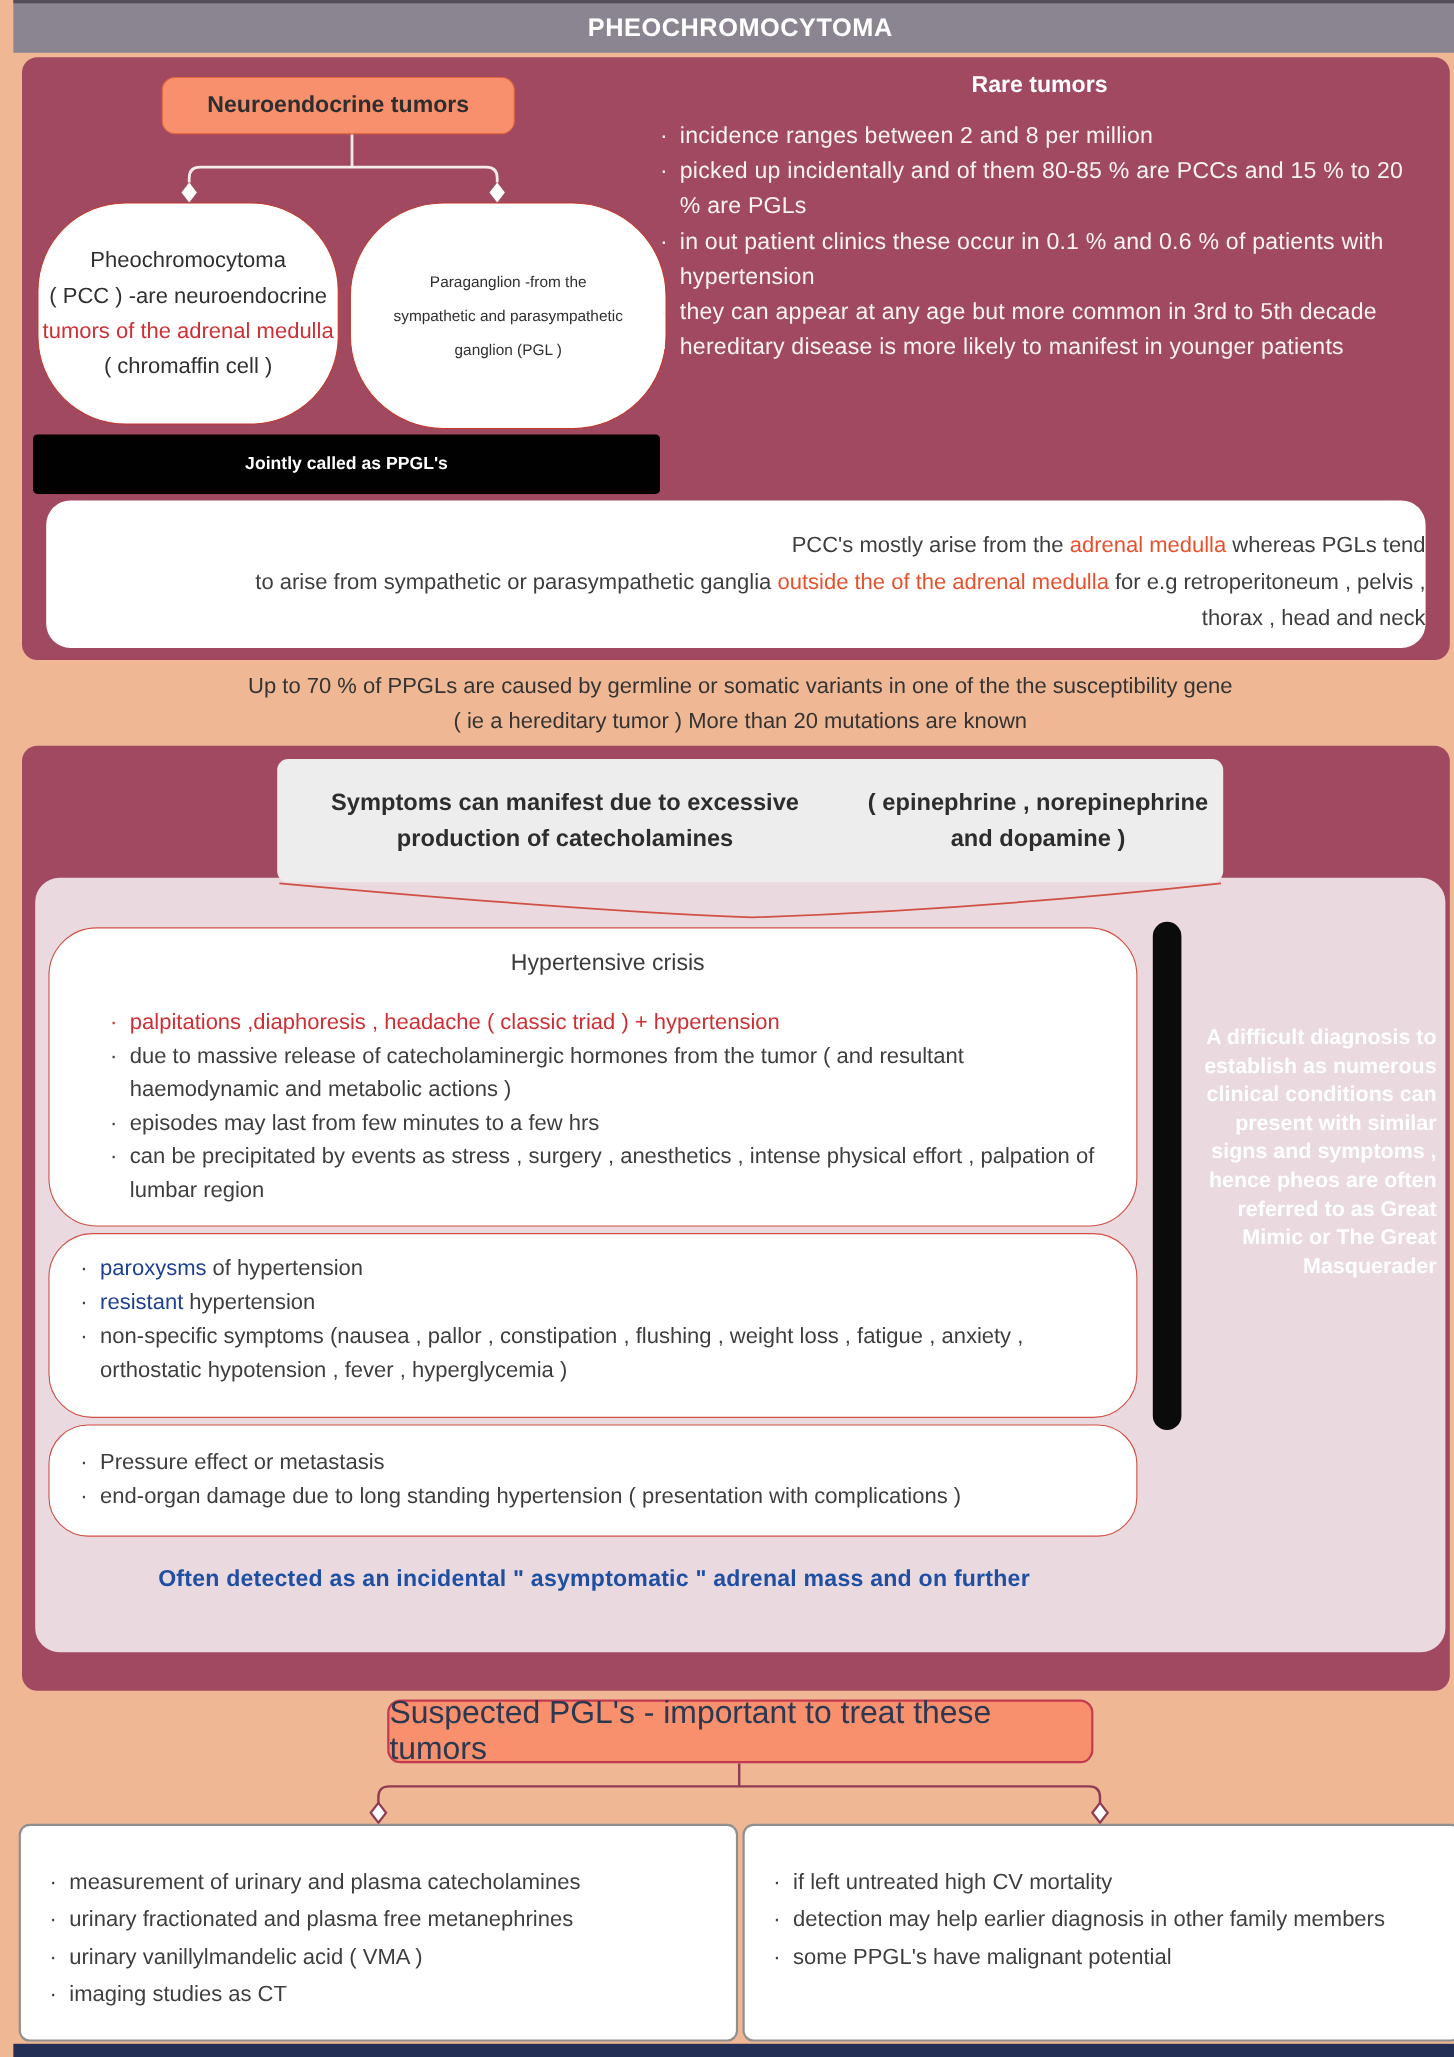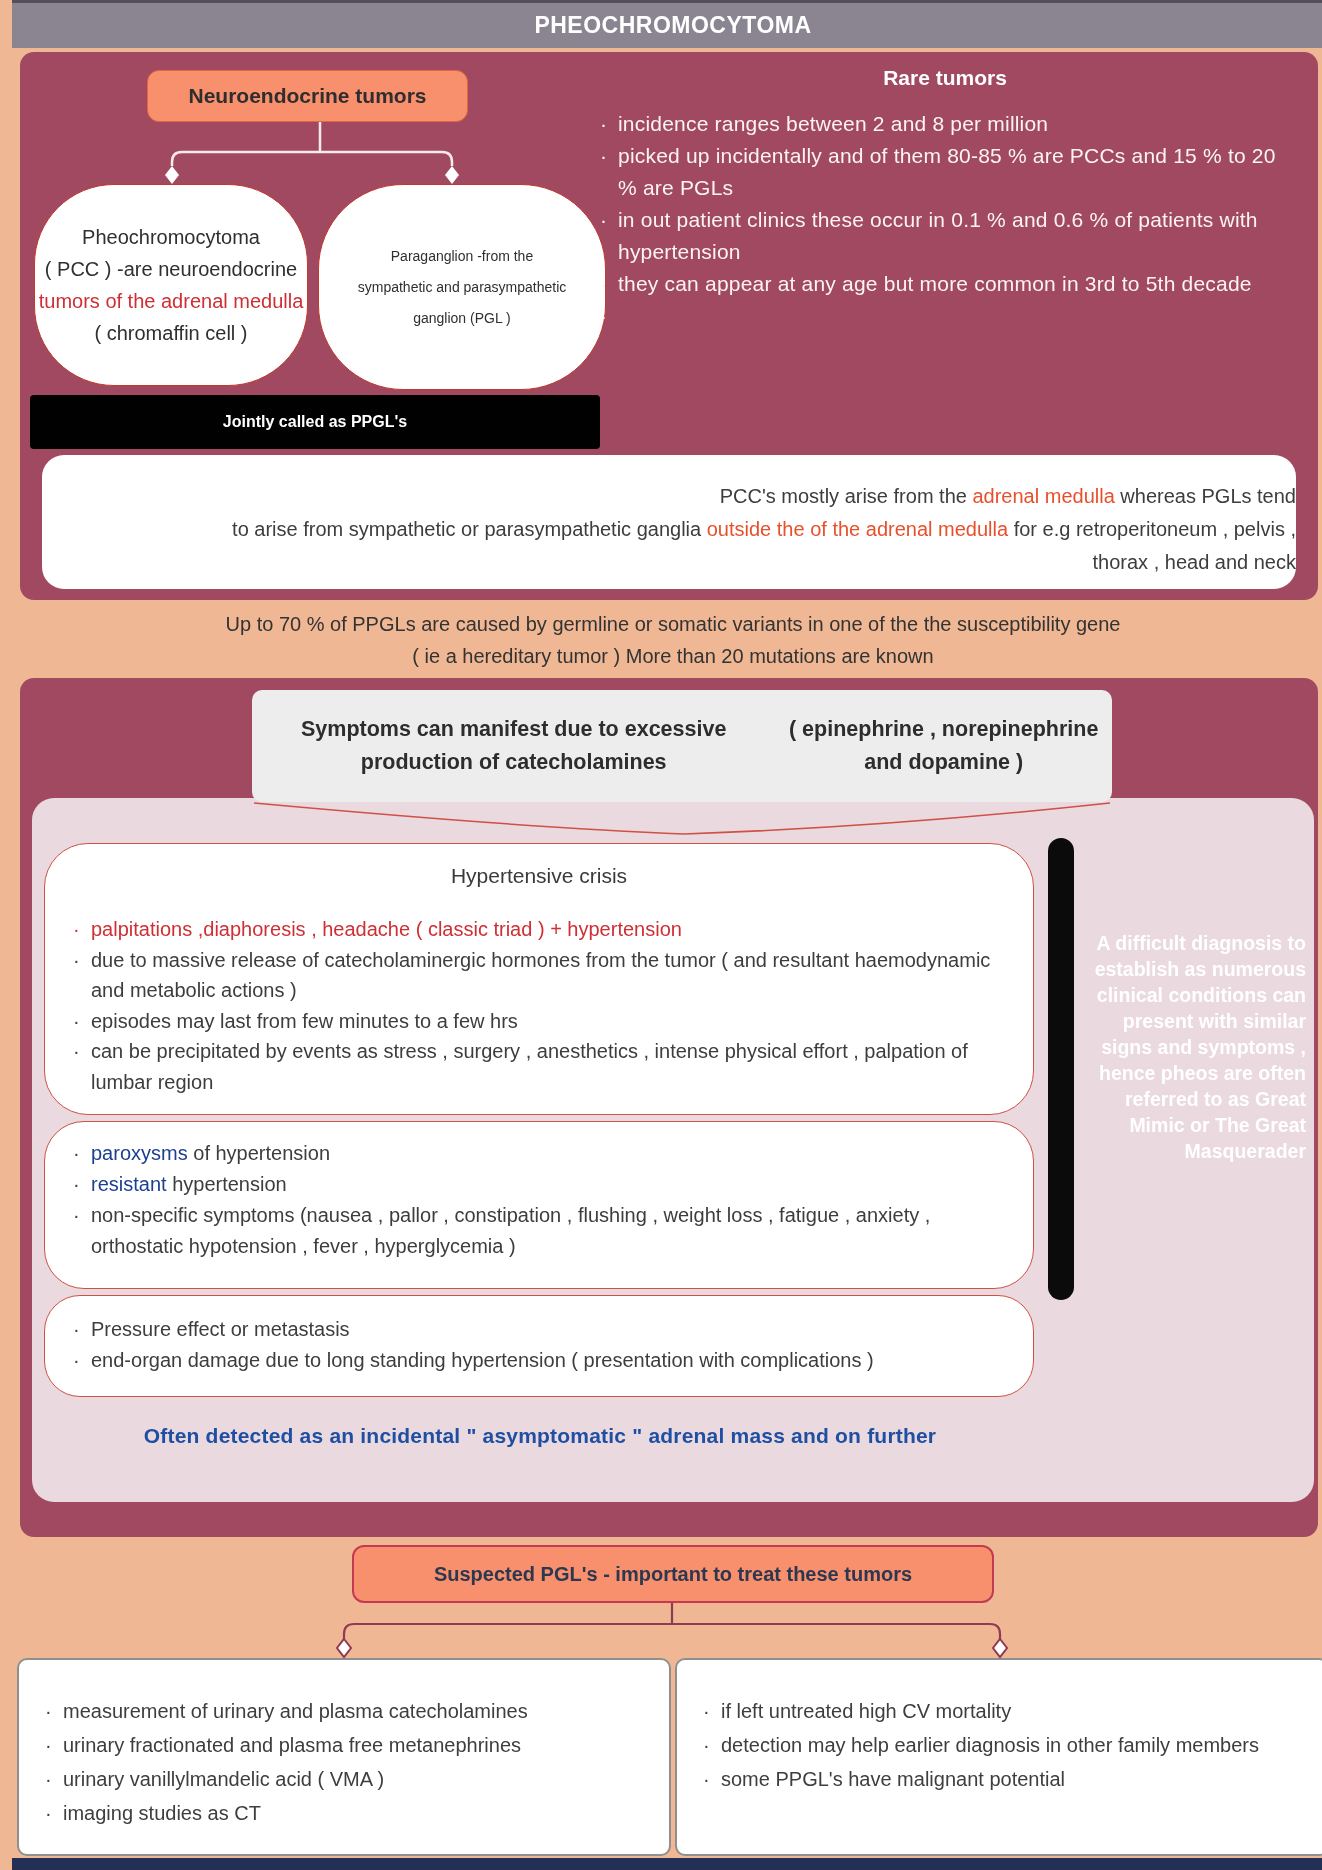--- a/index.html
+++ b/index.html
@@ -46,21 +46,21 @@
   
   .panel2 { position:absolute; left:8px; top:678px; width:1298px; height:859px; background:#a04961; border-radius:14px; }
   .pink-inner { position:absolute; left:12px; top:120px; width:1282px; height:704px; background:#ead9de; border-radius:22px; }
 
   .banner { position:absolute; left:232px; top:12px; width:860px; height:112px; background:#ededed; border-radius:10px;
             display:flex; flex-direction:row; align-items:center; justify-content:center; text-align:center;
             font-weight:bold; font-size:21.5px; line-height:33px; color:#2d2d2d; }
   .funnel { position:absolute; left:228px; top:122px; }
 
   .sym-box { position:absolute; left:24px; width:990px; background:#ffffff; border:1.5px solid #d05045; }
-  .sym-box1 { top:165px; height:272px; border-radius:44px; }
+  .sym-box1 { top:165px; height:272px; border-radius:44px;padding-left:27px; }
   .sym-box2 { top:443px; height:168px; border-radius:40px; }
   .sym-box3 { top:617px; height:102px; border-radius:36px; }
   .sym-title { text-align:center; font-size:21px; color:#3a3a3a; padding-top:20px; }
   .sym-list { padding:0 28px; font-size:20px; line-height:30.5px; color:#3d3d3d; }
   .sym-box1 .sym-list { margin-top:26px; }
   .sym-box2 .sym-list { margin-top:16px; line-height:31px; }
   .sym-box3 .sym-list { margin-top:18px; line-height:31px; }
   .li-red { color:#cf2f34; }
   .hl-blue { color:#1d3f92; }
 
@@ -68,21 +68,21 @@
 
   .side-note { position:absolute; left:1070px; top:252px; width:216px; text-align:right; color:#ffffff;
                font-weight:bold; font-size:19.5px; line-height:26px; }
 
   .blue-note { position:absolute; left:40px; top:742px; width:960px; text-align:center; color:#1e4fa3;
                font-weight:bold; font-size:21px; line-height:31px; letter-spacing:.2px; }
 
   
   .suspected { position:absolute; left:340px; top:1545px; width:642px; height:58px; background:#f88f6d;
                border:2px solid #c23b52; border-radius:12px; display:flex; align-items:center; justify-content:center;
-               font-weight:bold; font-size:20px; color:#2c3850; }
+               font-weight:normal; font-size:29px; color:#2c3850; }
   .tree2 { position:absolute; left:320px; top:1603px; }
 
   .bottom-box { position:absolute; top:1658px; height:198px; background:#ffffff; border:2px solid #8f8f8f; border-radius:10px;
                 padding:34px 28px 0 26px; font-size:20px; line-height:34px; color:#3e3e3e; }
   .bottom-left  { left:5px;   width:654px; }
   .bottom-right { left:663px; width:654px; }
 
   .footer-bar { position:absolute; left:0; top:1858px; width:1322px; height:12px; background:#232f54; }
 </style>
 </head>
@@ -134,20 +134,21 @@
         <div class="b-li">
             <span class="b-dot">·</span>
             <span>in out patient clinics these occur in 0.1 % and 0.6 % of patients with hypertension</span>
           </div>
         <div class="b-li">
             <span class="b-dot">·</span>
             <span>they can appear at any age but more common in 3rd to 5th decade</span>
           </div>
         <div class="b-li">
             <span class="b-dot">·</span>
+            <span>hereditary disease is more likely to manifest in younger patients</span>
           </div>
       </div>
     </div>
 
     <div class="black-box">
       <span>Jointly called as PPGL's</span>
     </div>
 
     <div class="origin-box">
       <span>PCC's mostly arise from the </span><span class="hl-orange">adrenal medulla</span><span> whereas PGLs tend</span><br>

